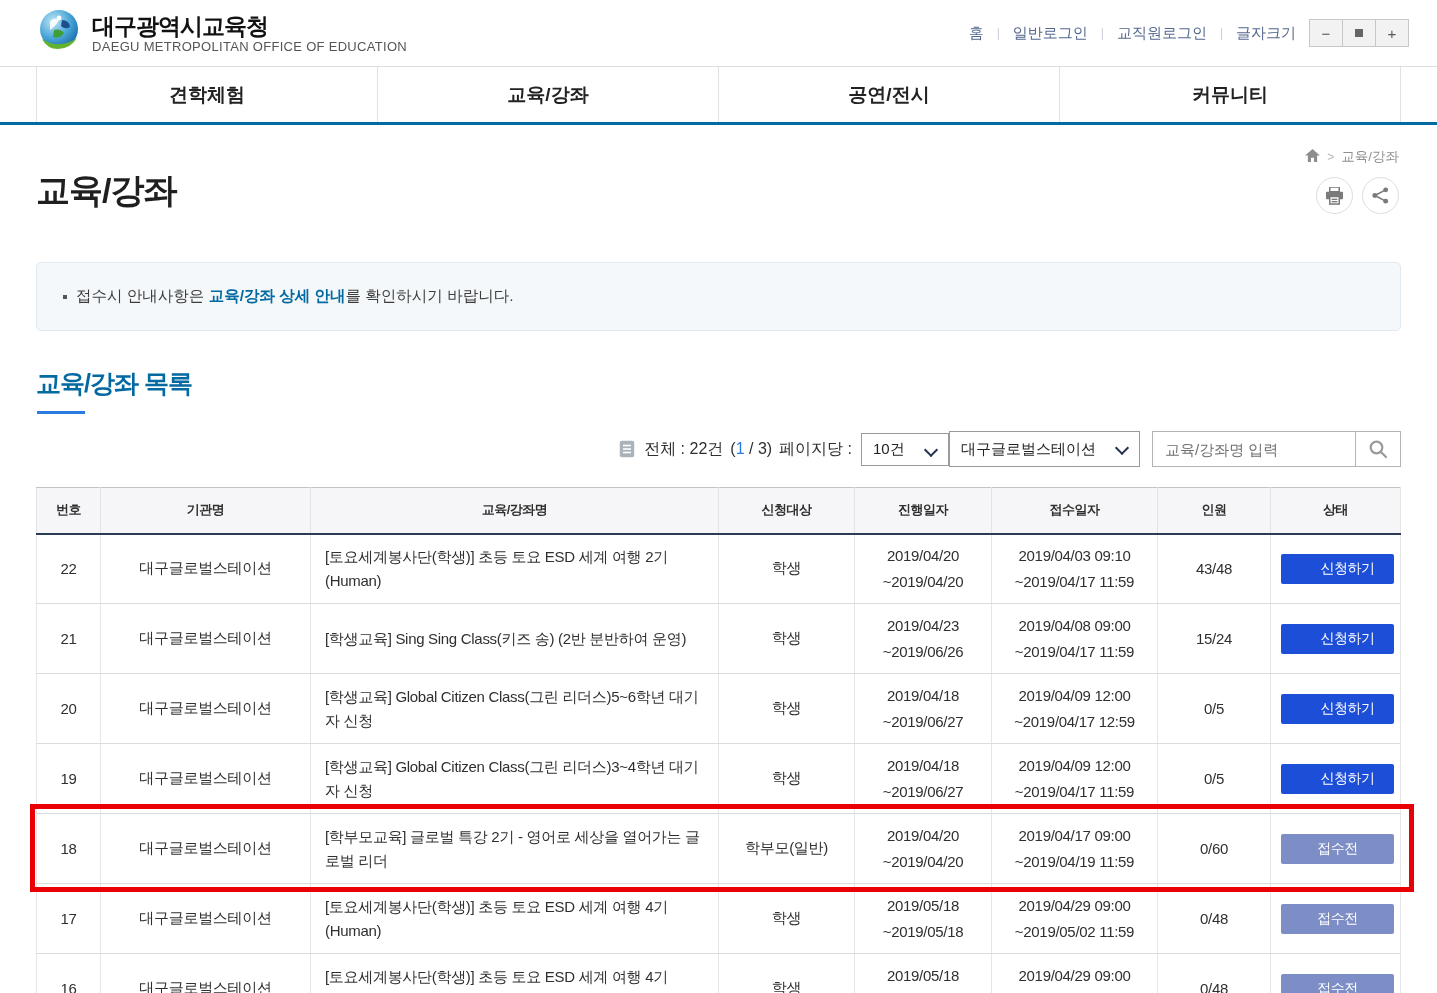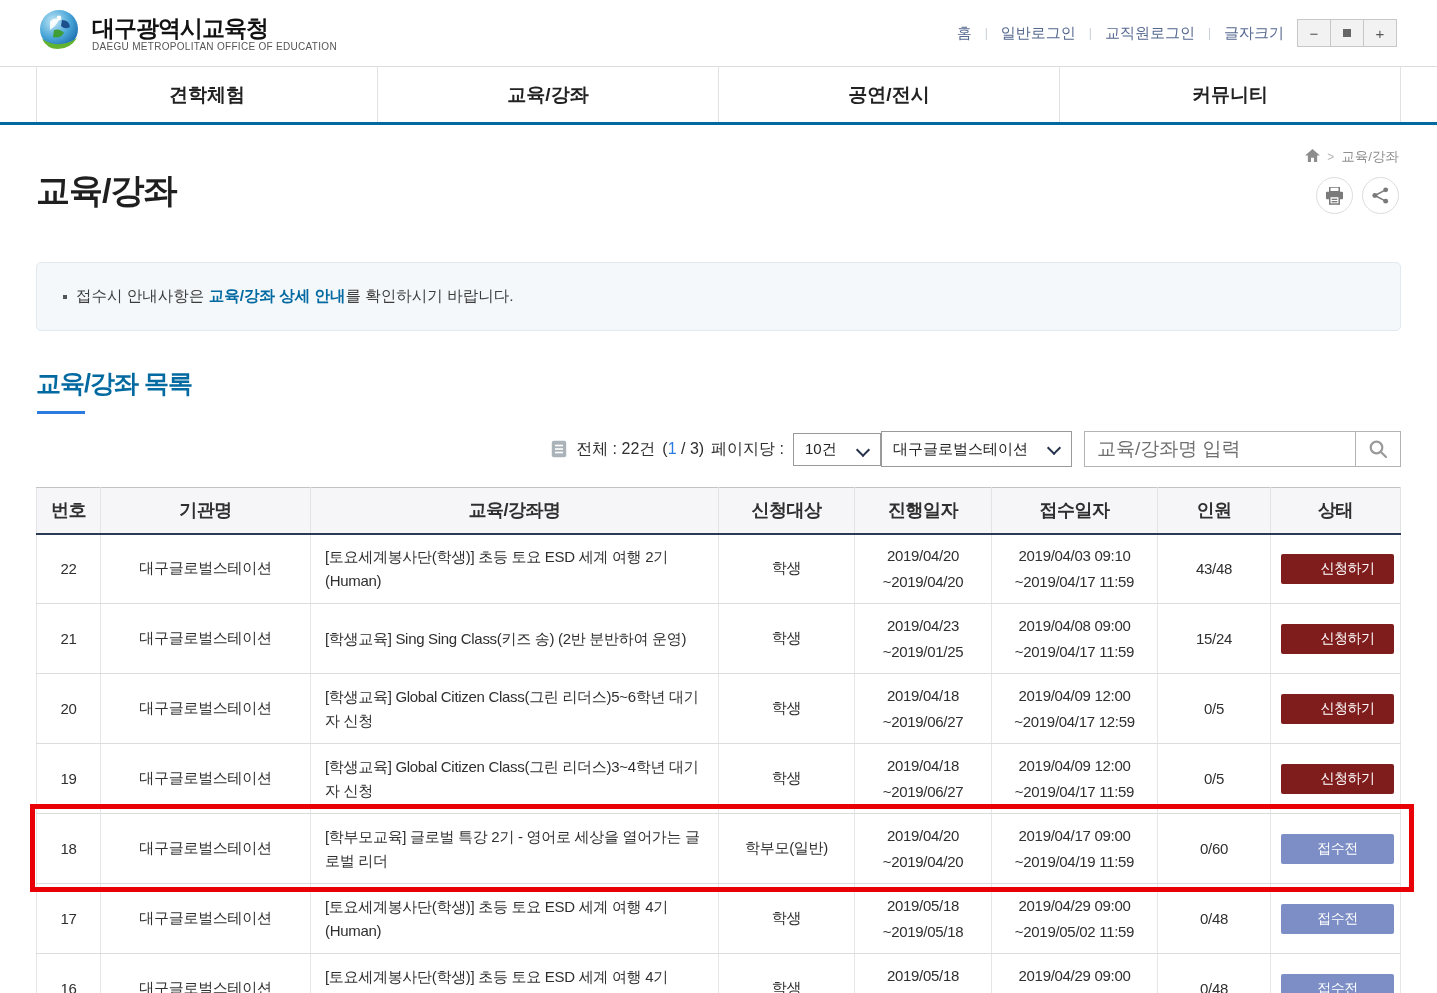--- a/index.html
+++ b/index.html
@@ -1,24 +1,24 @@
 <!DOCTYPE html>
 <html lang="ko"><head>
 <meta charset="utf-8">
 <style>
   * { box-sizing: border-box; margin: 0; padding: 0; }
   html, body { width: 1437px; height: 993px; overflow: hidden; background: #fff;
     font-family: "Liberation Sans", "DejaVu Sans", sans-serif; }
 
   
   .top-bar { height: 66px; display: flex; justify-content: space-between; align-items: center;
-    padding: 0 40px 0 36px; background: #fff; }
+    padding: 0 28px 0 36px; background: #fff; }
   .logo { display: flex; align-items: center; gap: 10px; cursor: pointer; }
   .logo-text .kr { font-size: 23px; font-weight: 700; color: #111; letter-spacing: -1px; line-height: 26px; }
-  .logo-text .en { font-size: 10px; color: #555; letter-spacing: 0.3px; }
+  .logo-text .en { font-size: 13px; color: #555; letter-spacing: 0.3px; }
   .util { display: flex; align-items: center; font-size: 15px; color: #54678f; }
   .util a { color: #54678f; text-decoration: none; cursor: pointer; }
   .util .sep { color: #c9ced8; margin: 0 13px; font-size: 12px; }
   .font-btns { display: flex; margin-left: 14px; }
   .font-btn { width: 34px; height: 28px; background: #f2f2f2; border: 1px solid #c7c7c7; margin-left: -1px;
     display: flex; align-items: center; justify-content: center; color: #555; font-size: 15px; cursor: pointer; }
   .font-btn .sq { display:inline-block; width:8px; height:8px; background:#666; }
 
   
   .nav { border-top: 1px solid #ddd; border-bottom: 3px solid #0369a1; }
@@ -54,42 +54,42 @@
   .list-info .chunk { margin-right: 7px; }
   .page-current { color: #2a7ce0; }
   .select-box { border: 1px solid #9a9a9a; background: #fff; height: 33px; display: inline-flex; align-items: center;
     padding: 0 30px 0 11px; position: relative; font-size: 15px; color: #222; cursor: pointer; }
   .select-box::after { content: ""; position: absolute; right: 12px; top: 11px; width: 8px; height: 8px;
     border-right: 2px solid #25324d; border-bottom: 2px solid #25324d; transform: rotate(45deg); }
   .per-page-select { min-width: 88px; margin-left: 9px; }
 
   .search-area { display: flex; align-items: center; }
   .search-select { width: 191px; height: 36px; margin-right: 12px; }
-  .search-input { width: 272px; height: 36px; border: 1px solid #b3b3b3; padding: 0 12px; font-size: 19px;
+  .search-input { width: 204px; height: 36px; border: 1px solid #b3b3b3; padding: 0 12px; font-size: 15px;
     color: #0f766e; outline: none; }
   .search-input::placeholder { color: #6f6f6f; }
   .search-btn { width: 46px; height: 36px; border: 1px solid #b3b3b3; border-left: 1px solid #b3b3b3;
     background: #fff; margin-left: -1px; display: flex; align-items: center; justify-content: center; cursor: pointer; }
 
   
   .table-wrap { margin: 20px 36px 0; position: relative; }
   table { width: 1364px; border-collapse: collapse; table-layout: fixed; }
   col.c-no { width: 64px; } col.c-org { width: 210px; } col.c-title { width: 408px; }
   col.c-target { width: 136px; } col.c-period { width: 137px; } col.c-apply { width: 166px; }
   col.c-cap { width: 113px; } col.c-status { width: 130px; }
   thead th { height: 46px; background: #f6f6f8; border: 1px solid #e3e3e3; border-top: 1px solid #c3c3c3;
-    border-bottom: 2px solid #2b3a55; font-size: 18px; font-weight: 700; color: #2f2f2f; letter-spacing: -0.5px; }
+    border-bottom: 2px solid #2b3a55; font-size: 13px; font-weight: 700; color: #2f2f2f; letter-spacing: -0.5px; }
   tbody td { height: 70px; border: 1px solid #e6e6e6; border-bottom: 1px solid #dcdcdc;
     font-size: 15px; color: #2f2f2f; text-align: center; padding: 4px 10px; letter-spacing: -0.3px; }
   tbody td.cell-title { text-align: left; padding: 4px 14px; line-height: 24px; }
   tbody td .dline { line-height: 26px; }
   .status-btn { display: inline-block; min-width: 113px; padding: 6px 0; font-size: 14px; color: #fff;
     border: none; border-radius: 2px; cursor: pointer; letter-spacing: -0.5px;
     font-family: "Liberation Sans", "DejaVu Sans", sans-serif; }
-  .btn-open { background: #7f1d1d; padding-left: 20px; }
+  .btn-open { background: #1d4ed8; padding-left: 20px; }
   .btn-before { background: #7c8ec5; }
   .red-highlight { position: absolute; left: -6px; width: 1384px; border: 5px solid #e90006;
     pointer-events: none; }
 </style>
 </head>
 <body>
 
 <div class="top-bar">
   <div class="logo">
     <span>
@@ -259,21 +259,21 @@
     </td>
   </tr>
 
   <tr>
     <td>21</td>
     <td>대구글로벌스테이션</td>
     <td class="cell-title">[학생교육] Sing Sing Class(키즈 송) (2반 분반하여 운영)</td>
     <td>학생</td>
     <td>
       <div class="dline">2019/04/23</div>
-            <div class="dline">~2019/01/25</div>
+            <div class="dline">~2019/06/26</div>
     </td>
     <td>
       <div class="dline">2019/04/08 09:00</div>
             <div class="dline">~2019/04/17 11:59</div>
     </td>
     <td>15/24</td>
     <td>
       <button class="status-btn btn-open">신청하기</button>
     </td>
   </tr>

